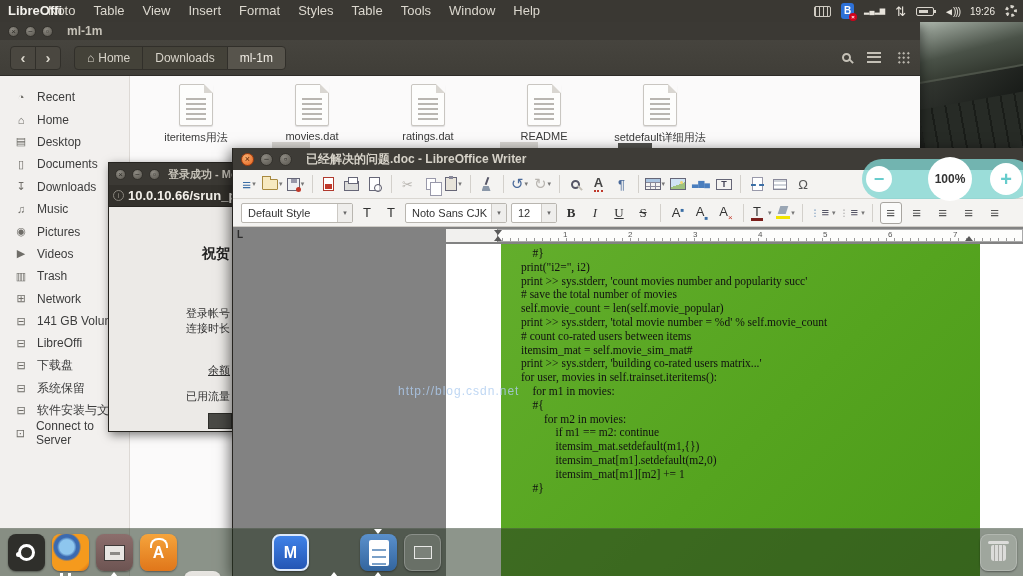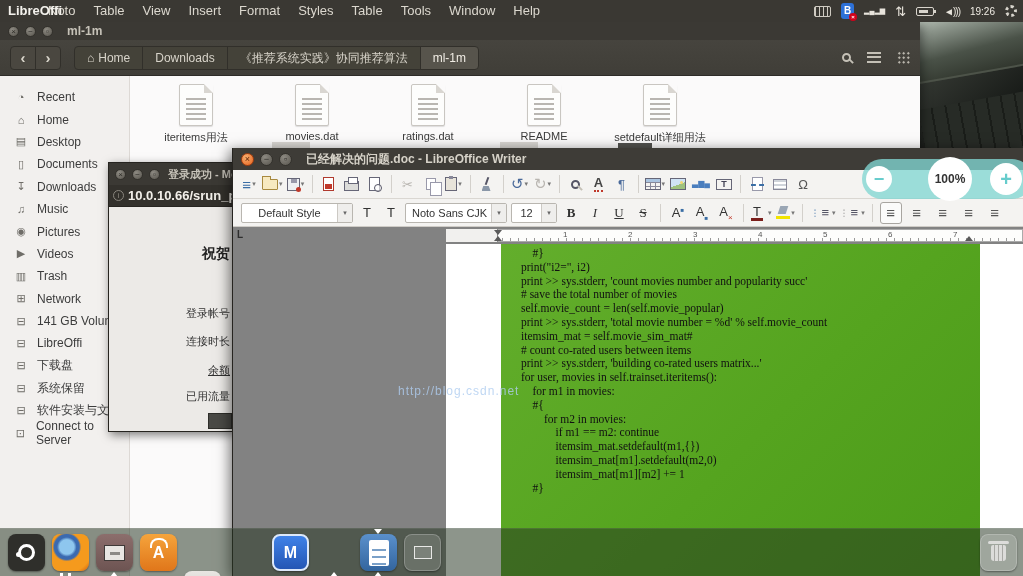--- a/index.html
+++ b/index.html
@@ -138,21 +138,21 @@
   .img-icon { width:16px; height:12px; border:1px solid #667; background:linear-gradient(160deg,#cfe3f5 55%,#9fc27f 55%); position:relative; }
   .img-icon::after { content:""; position:absolute; right:2px; top:2px; width:3px; height:3px; border-radius:50%; background:#f5d76e; }
   .chart-icon { font-size:8px; color:#4a7ebe; letter-spacing:0; line-height:10px; }
   .tbox-icon { width:16px; height:11px; border:1px solid #667; font-size:9px; font-weight:bold; color:#445;
     display:flex; align-items:center; justify-content:center; }
   .pbreak-icon { width:11px; height:14px; border:1px solid #99a; background:#fff; position:relative; }
   .pbreak-icon::after { content:""; position:absolute; left:-2px; right:-2px; top:6px; border-top:2px dashed #3a6ea5; }
   .field-icon { width:14px; height:11px; border:1px solid #889; background:repeating-linear-gradient(to bottom,#cfd4da 0 2px,#fff 2px 4px); }
 
   .combo { height:20px; background:#fff; border:1px solid #b9b6b0; border-radius:2px; display:flex; align-items:center; }
-  .combo .cval { padding:0 6px; font-size:11px; color:#333; white-space:nowrap; overflow:hidden;text-align:center; }
+  .combo .cval { padding:0 6px; font-size:11px; color:#333; white-space:nowrap; overflow:hidden; }
   .combo .cbtn { width:15px; height:100%; border-left:1px solid #ccc9c4; background:#efeeec; color:#666;
     font-size:7px; display:flex; align-items:center; justify-content:center; }
   .fmt { font-size:13px; color:#333; width:20px; text-align:center; }
   .fmt.b { font-weight:bold; font-family:"Liberation Serif",serif; }
   .fmt.i { font-style:italic; font-family:"Liberation Serif",serif; }
   .fmt.u { text-decoration:underline; font-family:"Liberation Serif",serif; }
   .fmt.s { text-decoration:line-through; font-family:"Liberation Serif",serif; }
   .scriptmark { font-size:6px; color:#3a6ea5; vertical-align:super; }
   .submark { font-size:6px; color:#3a6ea5; vertical-align:sub; }
   .clearx { font-size:8px; color:#c0392b; vertical-align:sub; }
@@ -250,21 +250,20 @@
       <div id="fm-title">ml-1m</div>
     </div>
     <div id="fm-toolbar">
       <div class="navgroup">
         <div class="navbtn">‹</div>
         <div class="navbtn">›</div>
       </div>
       <div class="crumbs">
         <div class="crumb"><span class="glyph">⌂</span><span>Home</span></div>
         <div class="crumb">Downloads</div>
-        <div class="crumb">《推荐系统实践》协同推荐算法</div>
         <div class="crumb active">ml-1m</div>
       </div>
       <div id="fm-viewicons">
         <div class="mag"></div>
         <div class="listview-icon"></div>
         <div class="gridview-icon"></div>
       </div>
     </div>
     <div id="fm-body">
       <div id="fm-sidebar">
@@ -394,21 +393,21 @@
       </div>
       <div id="popup-title">登录成功 - Mo</div>
     </div>
     <div id="popup-urlbar">
       <div class="url-dot">i</div>
       <div id="popup-url">10.0.10.66/srun_po</div>
     </div>
     <div id="popup-body">
       <div id="popup-congrats">祝贺</div>
       <div class="popup-field" style="top:99px;">登录帐号</div>
-      <div class="popup-field" style="top:127px;">连接时长</div>
+      <div class="popup-field" style="top:114px;">连接时长</div>
       <div class="popup-field" style="top:156px;text-decoration:underline;">余额</div>
       <div class="popup-field" style="top:182px;">已用流量</div>
       <div id="popup-chip" style="top:206px;"></div>
     </div>
   </div>
 
   <div id="writer">
     <div id="wr-titlebar">
       <div class="winbtns">
         <div class="wbtn close-focused">×</div>
@@ -579,22 +578,22 @@
 
         <div class="code-line">    #}</div>
             <div class="code-line"></div>
             <div class="code-line">print("i2=", i2)</div>
             <div class="code-line">print &gt;&gt; sys.stderr, 'count movies number and popularity succ'</div>
             <div class="code-line"></div>
             <div class="code-line"># save the total number of movies</div>
             <div class="code-line">self.movie_count = len(self.movie_popular)</div>
             <div class="code-line">print &gt;&gt; sys.stderr, 'total movie number = %d' % self.movie_count</div>
             <div class="code-line"></div>
+            <div class="code-line"># count co-rated users between items</div>
             <div class="code-line">itemsim_mat = self.movie_sim_mat#</div>
-            <div class="code-line"># count co-rated users between items</div>
             <div class="code-line">print &gt;&gt; sys.stderr, 'building co-rated users matrix...'</div>
             <div class="code-line"></div>
             <div class="code-line">for user, movies in self.trainset.iteritems():</div>
             <div class="code-line">    for m1 in movies:</div>
             <div class="code-line">    #{</div>
             <div class="code-line">        for m2 in movies:</div>
             <div class="code-line">            if m1 == m2: continue</div>
             <div class="code-line">            itemsim_mat.setdefault(m1,{})</div>
             <div class="code-line">            itemsim_mat[m1].setdefault(m2,0)</div>
             <div class="code-line">            itemsim_mat[m1][m2] += 1</div>

